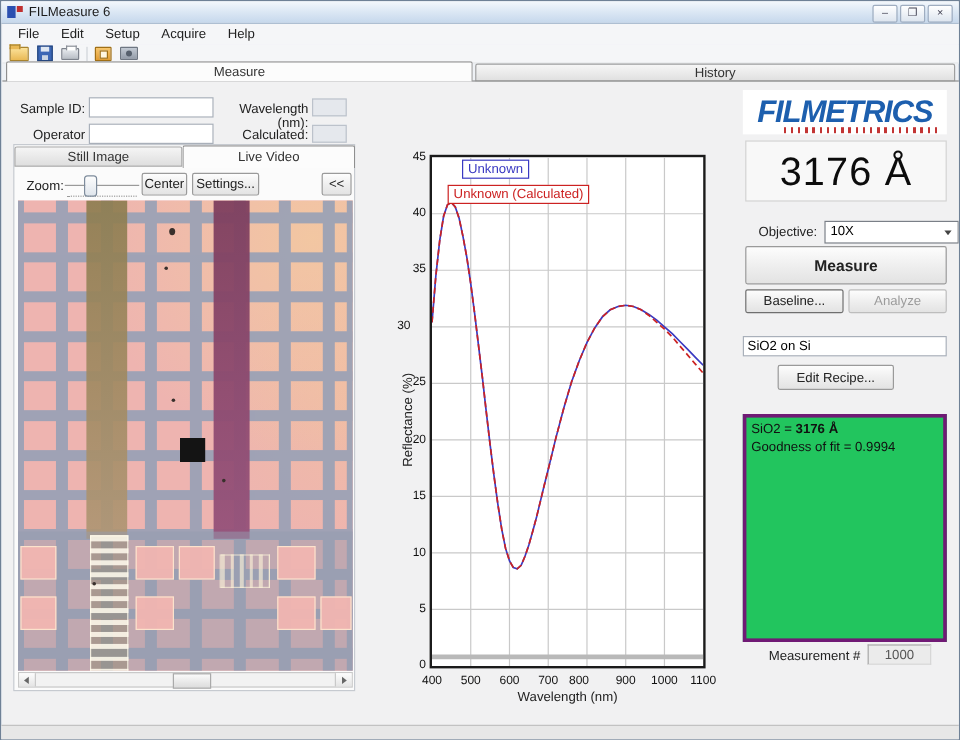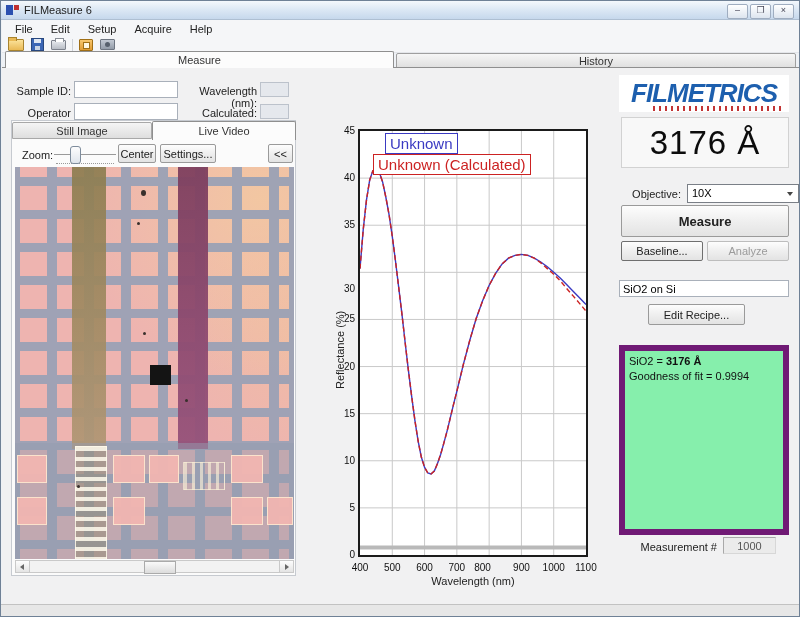--- a/index.html
+++ b/index.html
@@ -73,29 +73,29 @@
   #sthumb{position:absolute;left:128px;top:0;width:30px;height:11px;background:linear-gradient(#fafafa,#dcdcdc);border:1px solid #aaa;}
   
   #zoom-track{position:absolute;left:42px;top:33px;width:62px;height:1px;background:#9a9a9a;}
   #zoom-dots{position:absolute;left:44px;top:40px;width:58px;height:2px;border-bottom:1px dotted #9a9a9a;}
   #zoom-thumb{position:absolute;left:58px;top:25px;width:9px;height:16px;background:linear-gradient(#fdfdfd,#dfe5ec);border:1px solid #7e8globalc;border:1px solid #7e8c9c;border-radius:3px;}
   
   #plot{left:357px;top:128px;width:230px;height:428px;background:#fff;border:2px solid #1b1b1b;}
   .ytick,.xtick{position:absolute;font-size:10px;color:#111;}
   #chart-ylabel{left:333px;top:388px;transform:rotate(-90deg);transform-origin:0 0;font-size:11px;color:#222;}
   #chart-xlabel{left:357px;top:574px;width:230px;text-align:center;font-size:11px;color:#222;}
-  .legend-box{position:absolute;background:#fff;border:1px solid;font-size:15px;padding:1px 4px;}
+  .legend-box{position:absolute;background:#fff;border:1px solid;font-size:11px;padding:1px 4px;}
   
   #logo-box{left:618px;top:74px;width:170px;height:37px;background:#fff;display:flex;align-items:center;justify-content:center;}
   #logo-text{font-size:26px;font-style:italic;font-weight:bold;letter-spacing:-1px;}
   #logo-ticks{position:absolute;left:652px;top:105px;width:130px;height:5px;background:repeating-linear-gradient(90deg,#c23434 0 2px,transparent 2px 6px);}
   #readout-box{left:620px;top:116px;width:168px;height:51px;background:#f8f8f8;border:1px solid #d2d2d2;display:flex;align-items:center;justify-content:center;font-size:33px;color:#0c0c0c;letter-spacing:1px;}
   #objective-select{left:686px;top:183px;width:112px;height:19px;background:#fff;border:1px solid #7a7f87;font-size:11px;padding:2px 4px;}
   #objective-select .arrow{position:absolute;right:5px;top:7px;border-style:solid;border-width:4px 3.5px 0 3.5px;border-color:#444 transparent transparent transparent;}
-  #results-box{left:618px;top:344px;width:170px;height:190px;background:#86efac;border:6px solid #701a75;font-size:11px;color:#111;padding:3px 4px;line-height:1.4;}
+  #results-box{left:618px;top:344px;width:170px;height:190px;background:#22c55e;border:3px solid #701a75;font-size:11px;color:#111;padding:3px 4px;line-height:1.4;}
   #meas-field{left:722px;top:536px;width:53px;height:17px;background:#ebebeb;border:1px solid #a9a9a9;border-right-color:#d7d7d7;border-bottom-color:#d7d7d7;font-size:11px;color:#555;text-align:center;padding-top:2px;}
   #bottom-strip{left:0;top:603px;width:800px;height:14px;background:#e7e7e7;border-top:1px solid #c2c2c2;}
 </style>
 </head>
 <body>
 
 <div id="window">
 
   <div class="abs" id="titlebar">
     <span id="app-icon">
@@ -214,21 +214,21 @@
         <polyline points="0.0,137.6 3.2,98.9 6.5,68.8 9.7,49.0 12.9,39.6 16.1,37.7 19.4,41.5 22.6,50.9 25.8,66.0 29.1,83.9 32.3,105.5 35.5,130.0 38.7,156.4 42.0,183.7 45.2,212.0 48.4,239.3 51.7,265.7 54.9,289.3 58.1,310.0 61.3,326.0 64.6,336.4 67.8,342.0 71.0,343.0 74.3,340.1 77.5,332.6 80.7,323.2 83.9,311.9 87.2,299.6 90.4,286.4 93.6,273.2 96.9,260.1 103.3,233.7 109.8,209.2 116.2,187.5 122.7,169.6 129.1,154.5 135.6,142.3 142.1,132.9 148.5,127.2 155.0,124.4 161.4,123.4 167.9,124.4 174.3,127.2 180.8,131.0 187.3,135.7 193.7,141.3 200.2,147.0 206.6,153.6 213.1,160.2 219.5,166.8 226.0,173.4" fill="none" stroke="#3a3ac2" stroke-width="1.4"></polyline>
         <polyline points="0.0,137.6 3.2,98.9 6.5,68.8 9.7,49.0 12.9,39.6 16.1,37.7 19.4,41.5 22.6,50.9 25.8,66.0 29.1,83.9 32.3,105.5 35.5,130.0 38.7,156.4 42.0,183.7 45.2,212.0 48.4,239.3 51.7,265.7 54.9,289.3 58.1,310.0 61.3,326.0 64.6,336.4 67.8,342.0 71.0,343.0 74.3,340.1 77.5,332.6 80.7,323.2 83.9,311.9 87.2,299.6 90.4,286.4 93.6,273.2 96.9,260.1 103.3,233.7 109.8,209.2 116.2,187.5 122.7,169.6 129.1,154.5 135.6,142.3 142.1,132.9 148.5,127.2 155.0,124.4 161.4,123.4 167.9,124.4 174.3,127.2 180.8,131.9 187.3,137.6 193.7,143.2 200.2,149.8 206.6,157.4 213.1,164.9 219.5,172.4 226.0,180.0" fill="none" stroke="#cc2222" stroke-width="1.4" stroke-dasharray="5,3"></polyline>
       </svg></div>
   <div class="abs" id="y-ticks" style="left:0;top:0;">
       <span class="ytick" style="left: 330px; top: 548px; width: 24px; text-align: right;">0</span>
       <span class="ytick" style="left: 330px; top: 500.889px; width: 24px; text-align: right;">5</span>
       <span class="ytick" style="left: 330px; top: 453.778px; width: 24px; text-align: right;">10</span>
       <span class="ytick" style="left: 330px; top: 406.667px; width: 24px; text-align: right;">15</span>
       <span class="ytick" style="left: 330px; top: 359.556px; width: 24px; text-align: right;">20</span>
       <span class="ytick" style="left: 330px; top: 312.444px; width: 24px; text-align: right;">25</span>
-      <span class="ytick" style="left: 330px; top: 282px; width: 24px; text-align: right;">30</span>
+      <span class="ytick" style="left: 330px; top: 265px; width: 24px; ">30</span>
       <span class="ytick" style="left: 330px; top: 218.222px; width: 24px; text-align: right;">35</span>
       <span class="ytick" style="left: 330px; top: 171.111px; width: 24px; text-align: right;">40</span>
       <span class="ytick" style="left: 330px; top: 124px; width: 24px; text-align: right;">45</span>
     </div>
   <div class="abs" id="x-ticks" style="left:0;top:0;">
       <span class="xtick" style="left: 344px; top: 561px; width: 30px; text-align: center;">400</span>
       <span class="xtick" style="left: 376.286px; top: 561px; width: 30px; text-align: center;">500</span>
       <span class="xtick" style="left: 408.571px; top: 561px; width: 30px; text-align: center;">600</span>
       <span class="xtick" style="left: 440.857px; top: 561px; width: 30px; text-align: center;">700</span>
       <span class="xtick" style="left: 473.143px; top: 561px; width: 30px; ">800</span>

